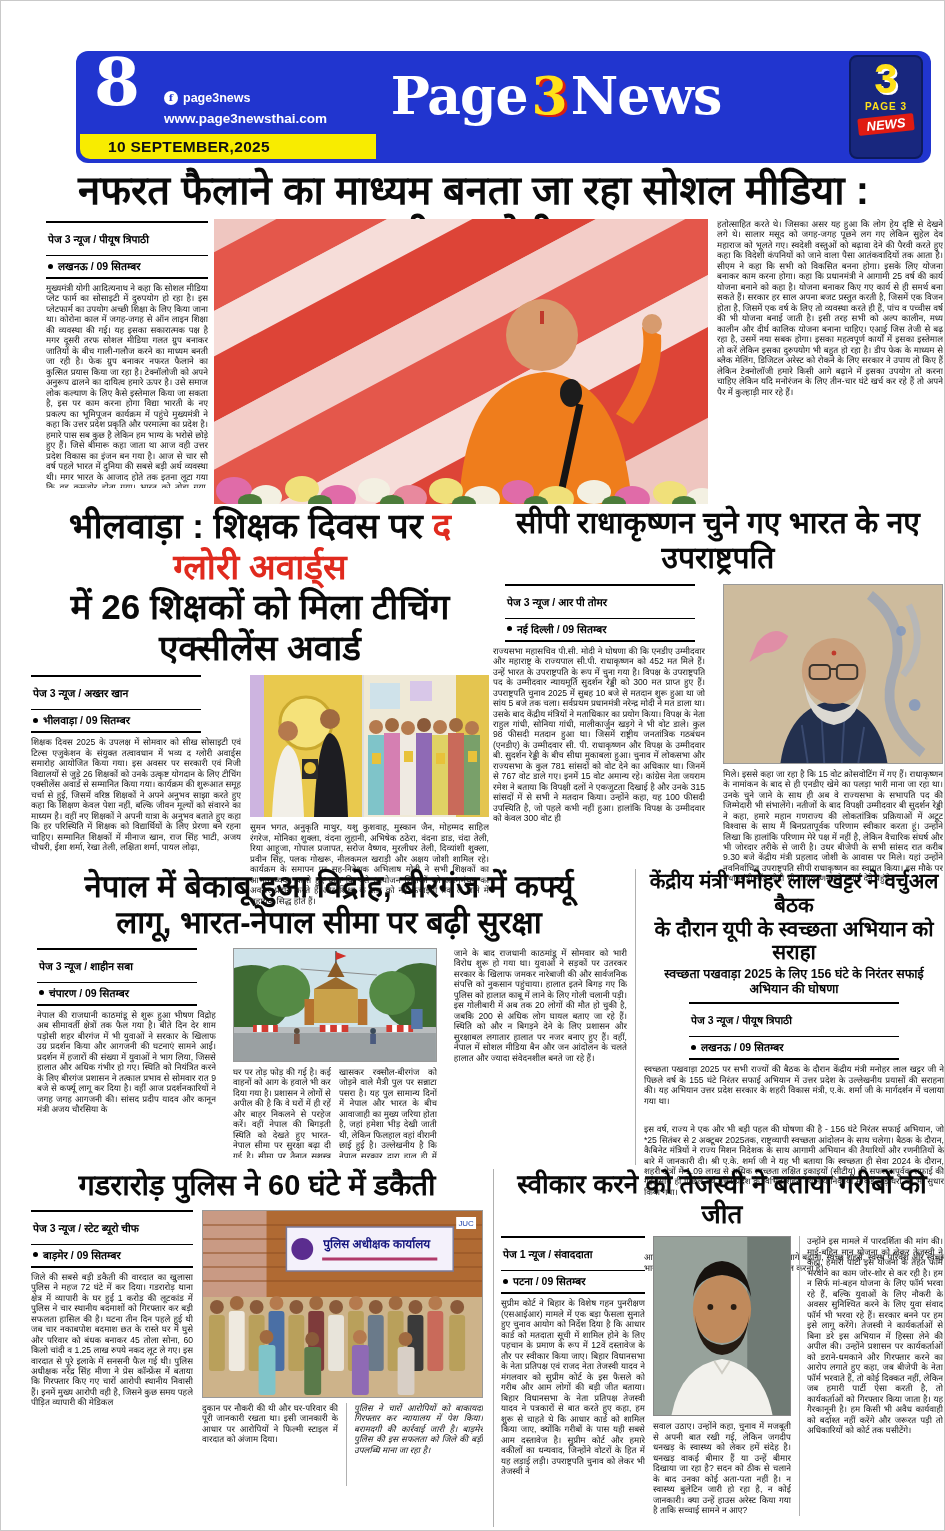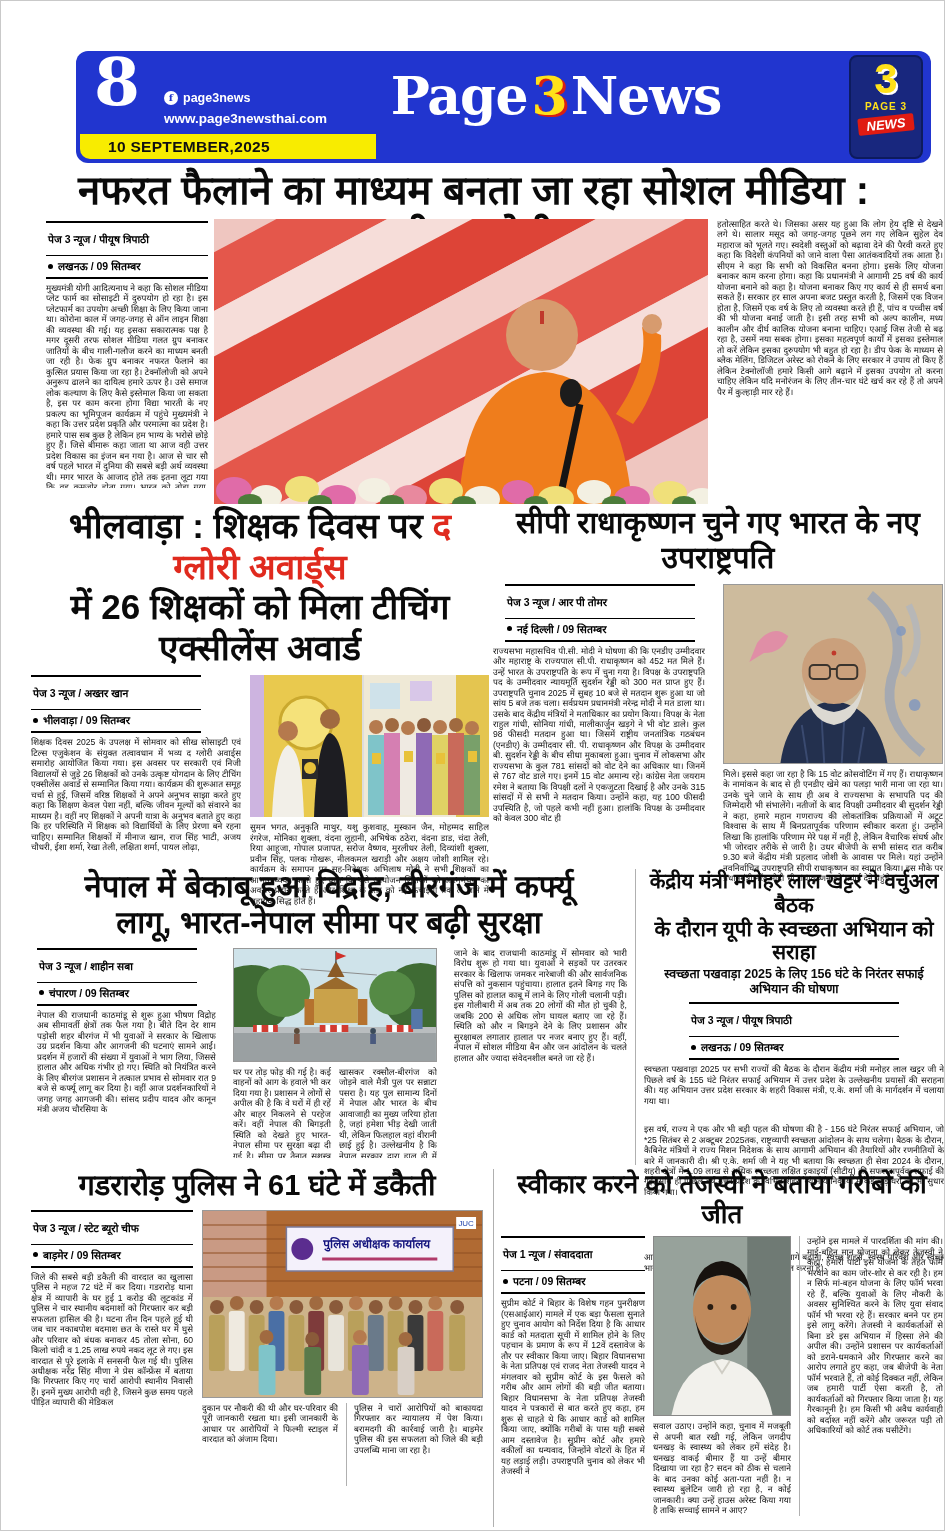--- a/index.html
+++ b/index.html
@@ -296,21 +296,21 @@
           <span>लखनऊ / 09 सितम्बर</span>
         </div>
     </div>
     <div class="bt" style="height:58px;">स्वच्छता पखवाड़ा 2025 पर सभी राज्यों की बैठक के दौरान केंद्रीय मंत्री मनोहर लाल खट्टर जी ने पिछले वर्ष के 155 घंटे निरंतर सफाई अभियान में उत्तर प्रदेश के उल्लेखनीय प्रयासों की सराहना की। यह अभियान उत्तर प्रदेश सरकार के शहरी विकास मंत्री, ए.के. शर्मा जी के मार्गदर्शन में चलाया गया था।</div>
     <div class="bt" style="height:108px;margin-top:2px;">इस वर्ष, राज्य ने एक और भी बड़ी पहल की घोषणा की है - 156 घंटे निरंतर सफाई अभियान, जो *25 सितंबर से 2 अक्टूबर 2025तक, राष्ट्रव्यापी स्वच्छता आंदोलन के साथ चलेगा। बैठक के दौरान, कैबिनेट मंत्रियों ने राज्य मिशन निदेशक के साथ आगामी अभियान की तैयारियों और रणनीतियों के बारे में जानकारी दी। श्री ए.के. शर्मा जी ने यह भी बताया कि स्वच्छता ही सेवा 2024 के दौरान, शहरी क्षेत्रों में 1.09 लाख से अधिक स्वच्छता लक्षित इकाइयों (सीटीयू) की सफलतापूर्वक सफाई की गई, साथ ही पिछले वर्ष उत्तर प्रदेश के विभिन्न शहरी स्थानीय निकायों में कई कूड़ाघरों का भी सुधार किया गया।</div>
     <div class="bt" style="height:34px;margin-top:20px;">आगामी अभियान का उद्देश्य इस गति को और आगे बढ़ाना, स्वच्छ शहरों, स्वस्थ परिवेश और स्वच्छ भारत की दिशा में सक्रिय जन भागीदारी सुनिश्चित करना है।</div>
   </div>
 
   <div class="abs" style="left:30px;top:1168px;width:452px;height:358px;">
     <div class="headline" style="font-size:29px;">
-      <div>गडरारोड़ पुलिस ने 61 घंटे में डकैती</div>
+      <div>गडरारोड़ पुलिस ने 60 घंटे में डकैती</div>
     </div>
     <div class="row" style="margin-top:7px;gap:9px;height:276px;">
       <div style="width:162px;display:flex;flex-direction:column;">
         <div class="byline">
           <div class="byl-top">पेज 3 न्यूज / स्टेट ब्यूरो चीफ</div>
           <div class="byl-loc">
               <span class="dot"></span>
               <span>बाड़मेर / 09 सितम्बर</span>
             </div>
         </div>
@@ -370,21 +370,21 @@
                 <rect x="102" y="136" width="17" height="48" rx="3" fill="#5a7a4a"></rect>
               <circle cx="158" cy="126" r="7" fill="#b57a4e"></circle>
                 <rect x="150" y="134" width="17" height="50" rx="3" fill="#8f6ab5"></rect>
               <circle cx="204" cy="128" r="7" fill="#a06a40"></circle>
                 <rect x="196" y="136" width="17" height="48" rx="3" fill="#d8cfc6"></rect>
             </g>
           </svg>
         </div>
         <div class="row" style="gap:8px;flex:1;">
           <div class="bt" style="width:136px;">दुकान पर नौकरी की थी और घर-परिवार की पूरी जानकारी रखता था। इसी जानकारी के आधार पर आरोपियों ने फिल्मी स्टाइल में वारदात को अंजाम दिया।</div>
-          <div class="bt vsep" style="width:129px;padding-left:7px;">पुलिस ने चारों आरोपियों को बाकायदा गिरफ्तार कर न्यायालय में पेश किया। बरामदगी की कार्रवाई जारी है। बाड़मेर पुलिस की इस सफलता को जिले की बड़ी उपलब्धि माना जा रहा है।</div>
+          <div class="bt vsep" style="width:129px;padding-left:7px;font-style:italic;">पुलिस ने चारों आरोपियों को बाकायदा गिरफ्तार कर न्यायालय में पेश किया। बरामदगी की कार्रवाई जारी है। बाड़मेर पुलिस की इस सफलता को जिले की बड़ी उपलब्धि माना जा रहा है।</div>
         </div>
       </div>
     </div>
   </div>
 
   <div class="abs vsep" style="left:492px;top:1168px;width:442px;height:358px;padding-left:7px;">
     <div class="headline" style="font-size:26px;">
       <div>स्वीकार करने को तेजस्वी ने बताया गरीबों की जीत</div>
     </div>
     <div class="row" style="margin-top:7px;gap:8px;height:280px;">

